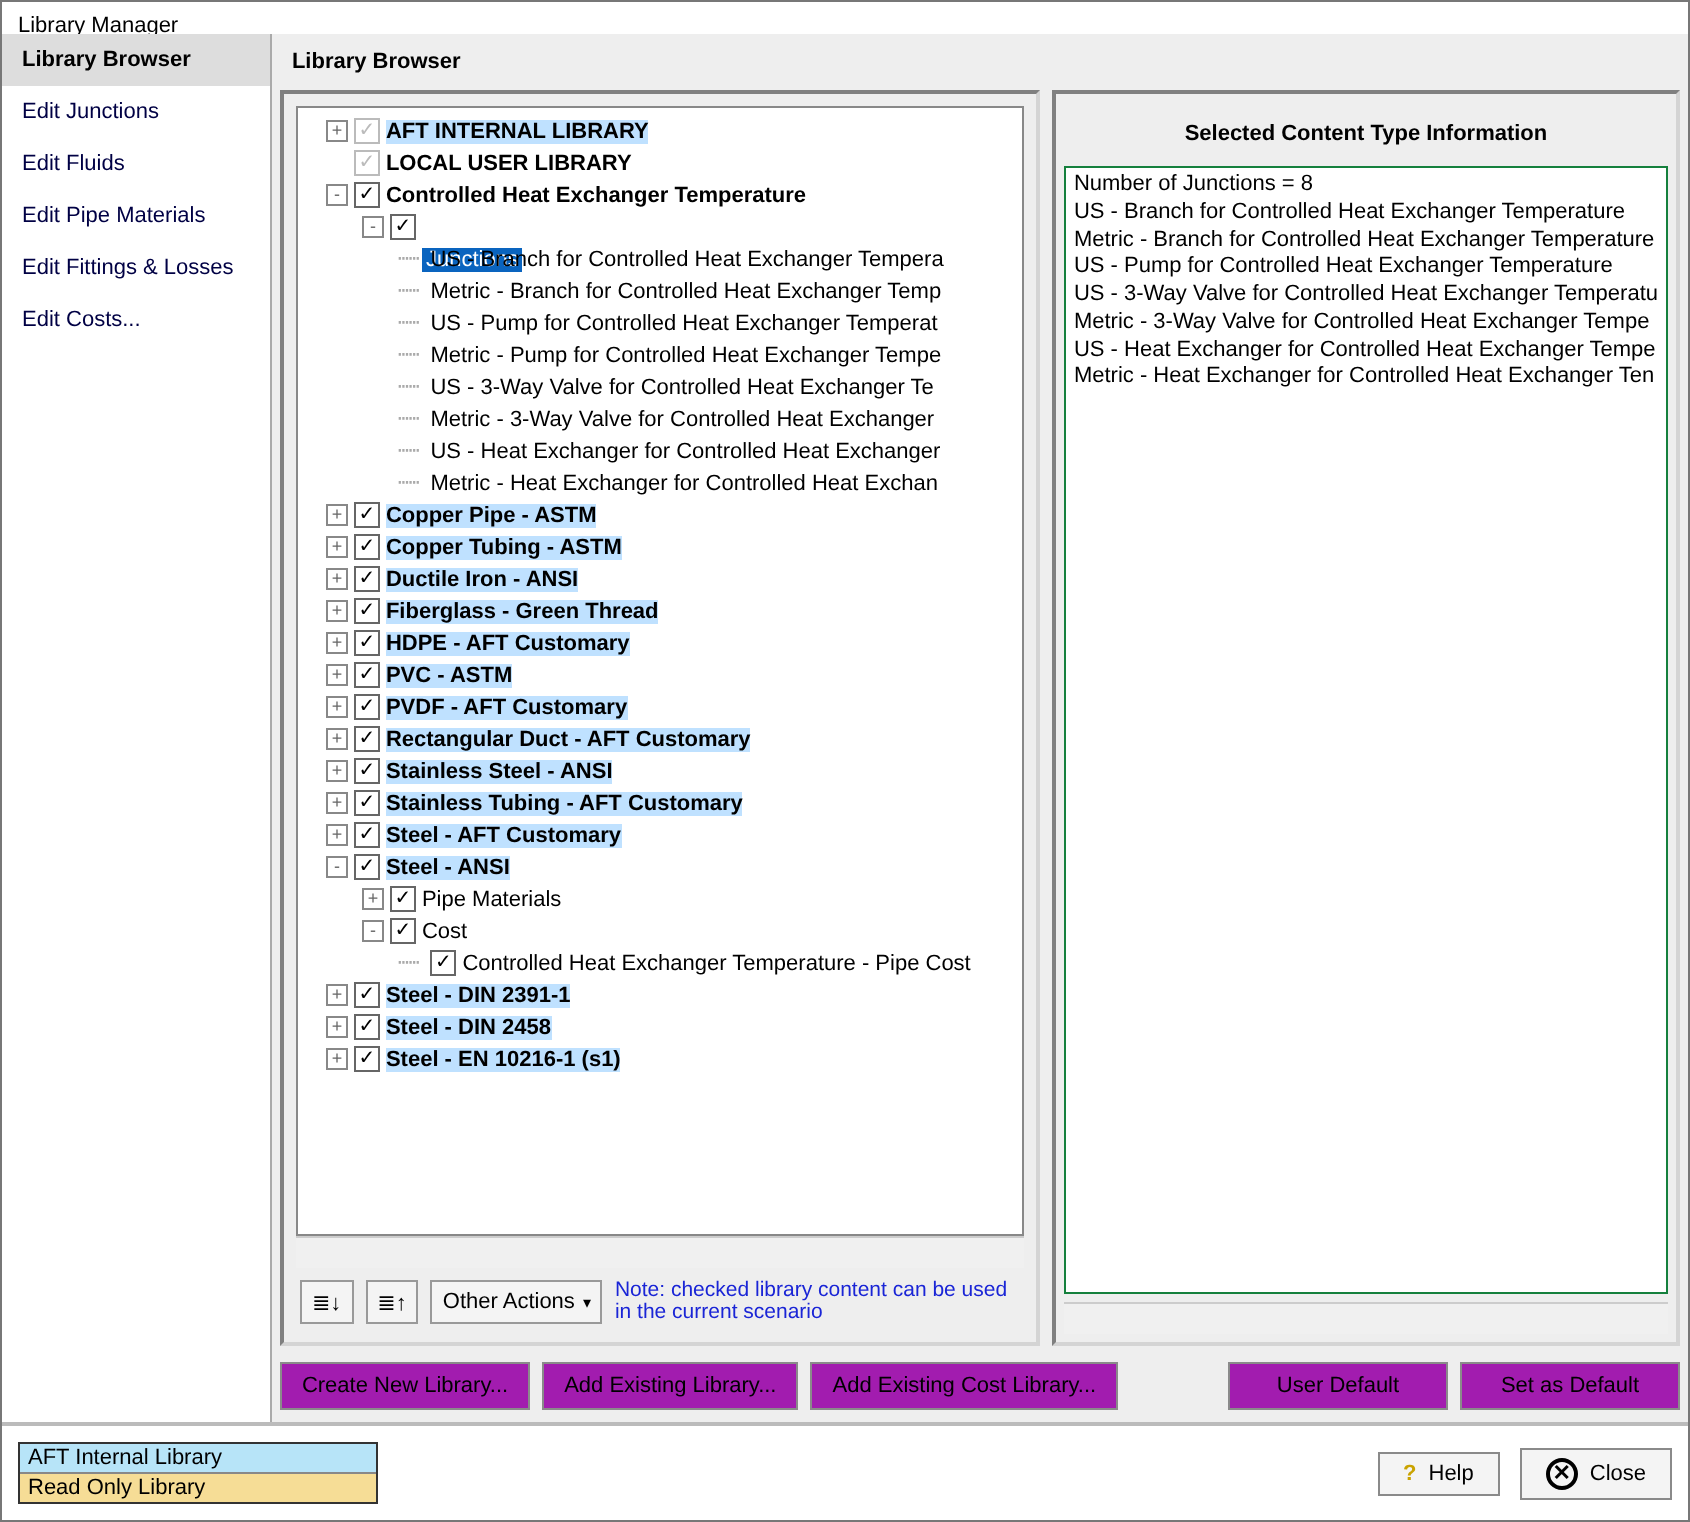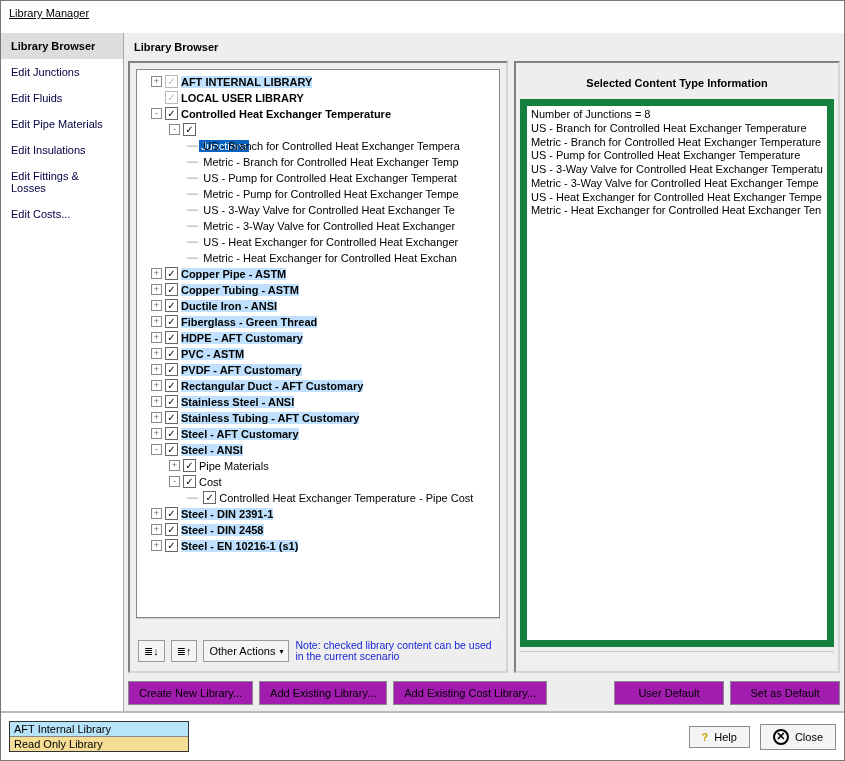--- a/index.html
+++ b/index.html
@@ -1,17 +1,17 @@
 <!DOCTYPE html>
 <html><head>
 <meta charset="utf-8">
 <style>
 * { box-sizing: border-box; font-family: "Segoe UI", Arial, sans-serif; font-size: 11px; }
 body { margin: 0; background: #fff; width: 845px; height: 761px; border: 1px solid #777; overflow: hidden; display:flex; flex-direction:column; }
-.titlebar { padding: 6px 8px; height: 32px; text-decoration: underline; }
+.titlebar { padding: 6px 8px; height: 16px; }
 .main { flex: 1 1 auto; display: flex; min-height: 0; }
 .sidebar { width: 168px; background: #fff; }
 .sidebar-item { padding: 7px 10px; color: #004; cursor: pointer; }
 .sidebar-item.sel { background: #ddd; color: #000; font-weight: bold; }
 .workarea { flex: 1; background: #eee; display: flex; flex-direction: column; border-left:1px solid #aaa; min-height:0;}
 .header { font-weight: bold; padding: 8px 10px; }
 .panels { flex:1; display: flex; gap:6px; padding:0 4px 4px 4px; min-height:0;}
 .leftpanel { width: 380px; background:#eee; border:2px inset #d4d4d4; padding:6px; display:flex; flex-direction:column; min-height:0;}
 .searchrow { display:flex; align-items:center; gap:6px; padding:4px 0 8px 18px;}
 .searchbox { flex:1; display:flex; border:1px solid #aaa; background:#fff; height:22px;}
@@ -27,21 +27,21 @@
 .cb.dim { border-color:#bbb; color:#bbb; }
 .hl { background: #bfe1ff; font-weight:bold; }
 .hlsel { background:#0a64bf; color:#fff; padding:0 2px;margin-top:32px; }
 .treeleaf { font-weight:normal; }
 .bold { font-weight:bold; }
 .treebottom { display:flex; align-items:center; gap:6px; padding:6px 2px 2px; }
 .smallbtn { height:22px; border:1px solid #999; background:#f4f4f4; padding:2px 5px; display:flex; align-items:center; }
 .note { color:#1a25d6; font-size:10.5px; line-height:1.1; flex:1;}
 .rightpanel { flex:1; background:#eee; border:2px inset #d4d4d4; display:flex; flex-direction:column; }
 .righthead { font-weight:bold; text-align:center; padding:14px 0 6px 0; }
-.rightbody { flex:1; border:7px solid #15803d; background:#fff; margin:4px; overflow:auto; padding:2px 4px; line-height:1.25; white-space:nowrap;}
+.rightbody { flex:1; border:1px solid #15803d; background:#fff; margin:4px; overflow:auto; padding:2px 4px; line-height:1.25; white-space:nowrap;}
 .btnrow { display:flex; gap:6px; padding:4px 4px 6px 4px;}
 .btn { height:24px; border:1px solid #8a8a8a; background:#a21caf; padding:4px 10px; flex:0 0 auto;}
 .btnrow .fill { flex:1; }
 .footer { border-top:2px solid #bbb; padding:8px; display:flex; align-items:center; gap:10px;}
 .legend { width:180px; border:1px solid #333; }
 .legend div { padding:1px 4px; border-bottom:1px solid #888;}
 .legend .aft { background:#b7e4f8; }
 .legend .ro  { background:#f6dd96; border-bottom:none;}
 .fbtn { display:flex; align-items:center; gap:6px; background:#f4f4f4; border:1px solid #8a8a8a; padding:4px 12px; font-size:12px;}
 .dropdown-arrow { font-size:8px; margin-left:4px; }
@@ -52,21 +52,20 @@
 <body>
 
 <div class="titlebar">Library Manager</div>
 
 <div class="main">
   <div class="sidebar">
     <div class="sidebar-item sel">Library Browser</div>
     <div class="sidebar-item">Edit Junctions</div>
     <div class="sidebar-item">Edit Fluids</div>
     <div class="sidebar-item">Edit Pipe Materials</div>
-    <div class="sidebar-item">Edit Insulations</div>
     <div class="sidebar-item">Edit Fittings &amp; Losses</div>
     <div class="sidebar-item">Edit Costs...</div>
   </div>
 
   <div class="workarea">
     <div class="header">Library Browser</div>
     <div class="panels">
       <div class="leftpanel">
         <div class="tree" id="tree">
             <div class="treerow" style="padding-left: 14px;">

